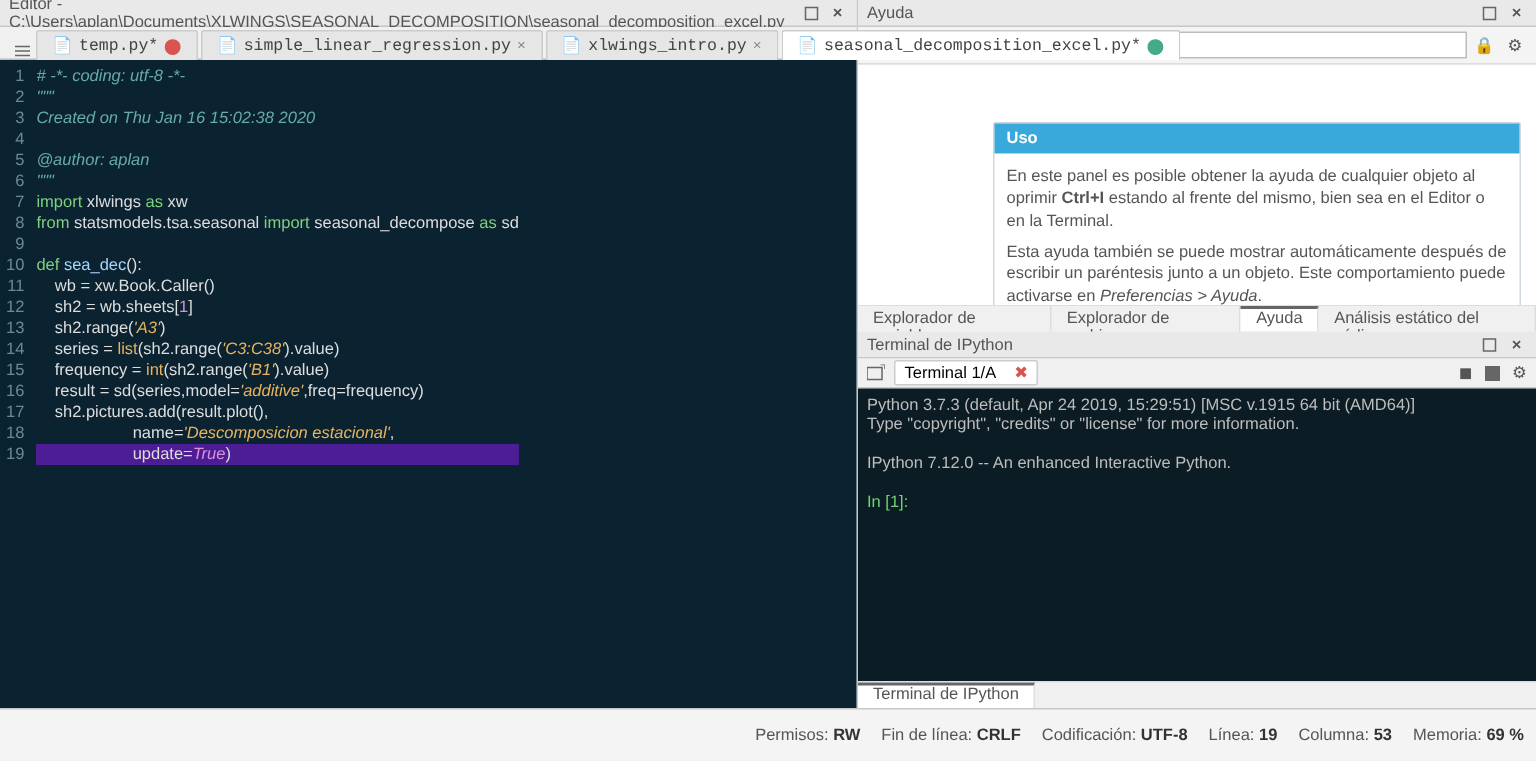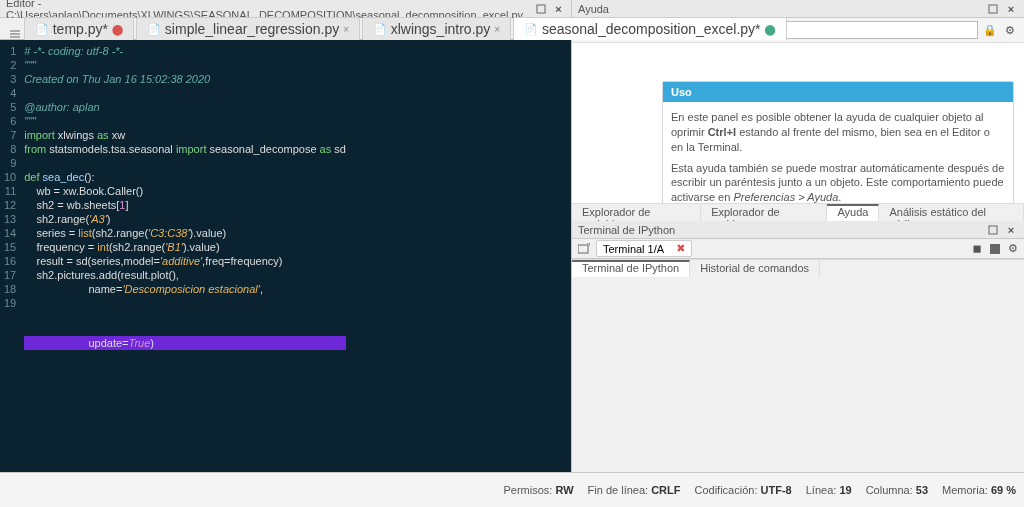--- a/index.html
+++ b/index.html
@@ -13,40 +13,40 @@
 .left { width:572px; display:flex; flex-direction:column; border-right:1px solid #c8c8c8; }
 .right { flex:1; display:flex; flex-direction:column; min-width:0; }
 .obj-row { background:#f4f4f4; padding:3px 6px; display:flex; align-items:center; gap:4px; border-bottom:1px solid #ddd; }
 .obj-row select { height:18px; font-size:11px; }
 .obj-row input { flex:1; height:18px; border:1px solid #bbb; padding:0 4px; font-size:11px; }
 .obj-row .ic { width:16px; height:16px; display:inline-flex; align-items:center; justify-content:center; color:#555; }
 
 .ed-tabs { background:#f0f0f0; display:flex; align-items:flex-end; height:22px; border-bottom:1px solid #bbb; padding-left:6px; gap:0; }
 .ed-tab { padding:3px 10px; border:1px solid #ccc; border-bottom:none; margin-right:2px; background:#e6e6e6; color:#444; border-radius:2px 2px 0 0; display:flex; align-items:center; gap:4px; position:relative; top:1px; }
 .ed-tab.active { background:#fff; }
-.ed-tab .tx { font-size:14px; }
+.ed-tab .tx { font-size:11px;font-family:Liberation Mono, monospace; }
 .ed-tab .cl { color:#888; font-size:10px; }
 .ed-tab .cl.mod { color:#d9534f; font-weight:bold; }
 .ed-tab .cl.modg { color:#4a8; font-weight:bold; }
 .ed-tab .ti { display:inline-block; }
 
 .editor { flex:1; background:#0b2331; display:flex; font-family:Consolas,monospace; font-size:12px; line-height:14px; color:#ddd; overflow:hidden; }
 .gutter { background:#0b2331; color:#5a7; text-align:right; padding:4px 6px 4px 4px; user-select:none; }
 .gutter div { height:14px; color:#6b8a99; }
 .code { padding:4px 0 4px 2px; white-space:pre; }
 .code div { height:14px; }
 .c-cm { color:#6aa; font-style:italic; }
 .c-str { color:#6aa; font-style:italic; }
 .c-kw { color:#7fd17f; }
 .c-fn { color:#e8b35e; }
 .c-fnname { color:#a7d6ff; }
 .c-num { color:#d792d7; }
 .c-s { color:#e8b35e; font-style:italic; }
 .c-lit { color:#d792d7; font-style:italic; }
-.hl { background:#6d28d9; display:block; width:100%;margin-top:40px; }
+.hl { background:#4c1d95; display:block; width:100%; }
 
 .help { flex:0 0 160px; background:#fff; overflow:auto; }
 .help-inner { padding:10px 10px 6px 90px; }
 .uso-card { border:1px solid #d0d7de; border-radius:2px;margin-top:28px; }
 .uso-hd { background:#39a9db; color:#fff; padding:4px 8px; font-weight:600; }
 .uso-bd { padding:8px; color:#555; }
 .uso-bd p { margin-bottom:6px; line-height:1.35; }
 .uso-ft { border-top:1px solid #e4e4e4; padding:6px 8px; color:#555; text-align:center; }
 .uso-ft a { color:#2a7fd4; text-decoration:none; }
 
@@ -203,23 +203,28 @@
             </div>
           <span class="sp"></span>
           <span class="ic">◼</span>
           <span class="ic">
               <svg width="10" height="10">
                 <rect width="10" height="10" fill="#666"></rect>
               </svg>
             </span>
           <span class="ic">⚙</span>
         </div>
+        <div class="terminal"><span id="termtext">Python 3.7.3 (default, Apr 24 2019, 15:29:51) [MSC v.1915 64 bit (AMD64)]
+Type "copyright", "credits" or "license" for more information.
+
+IPython 7.12.0 -- An enhanced Interactive Python.
+
+</span><span class="prompt">In [1]: </span></div>
         <div class="sub-tabs">
           <div class="t active">Terminal de IPython</div>
-          <div class="t">Historial de comandos</div>
         </div>
       </div>
     </div>
   </div>
 
   <div class="status">
     <span class="sp"></span>
     <span><span>Permisos:</span> <b>RW</b></span>
     <span><span>Fin de línea:</span> <b>CRLF</b></span>
     <span><span>Codificación:</span> <b>UTF-8</b></span>

